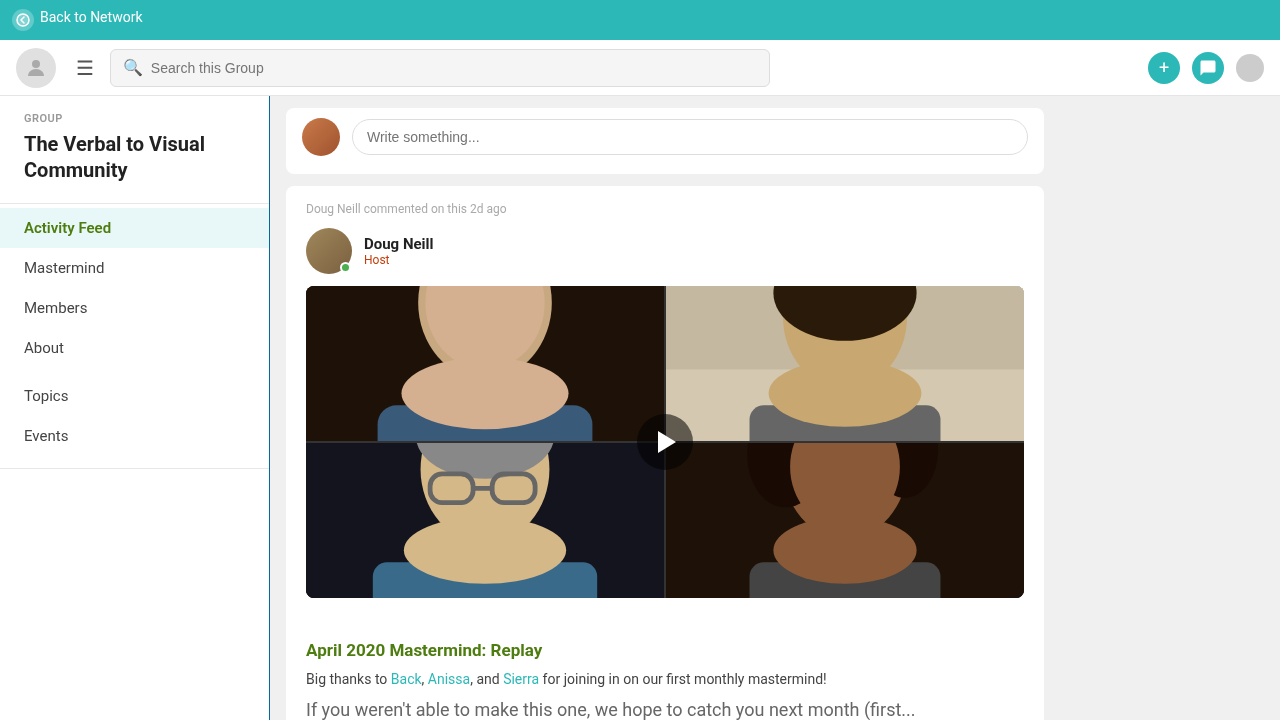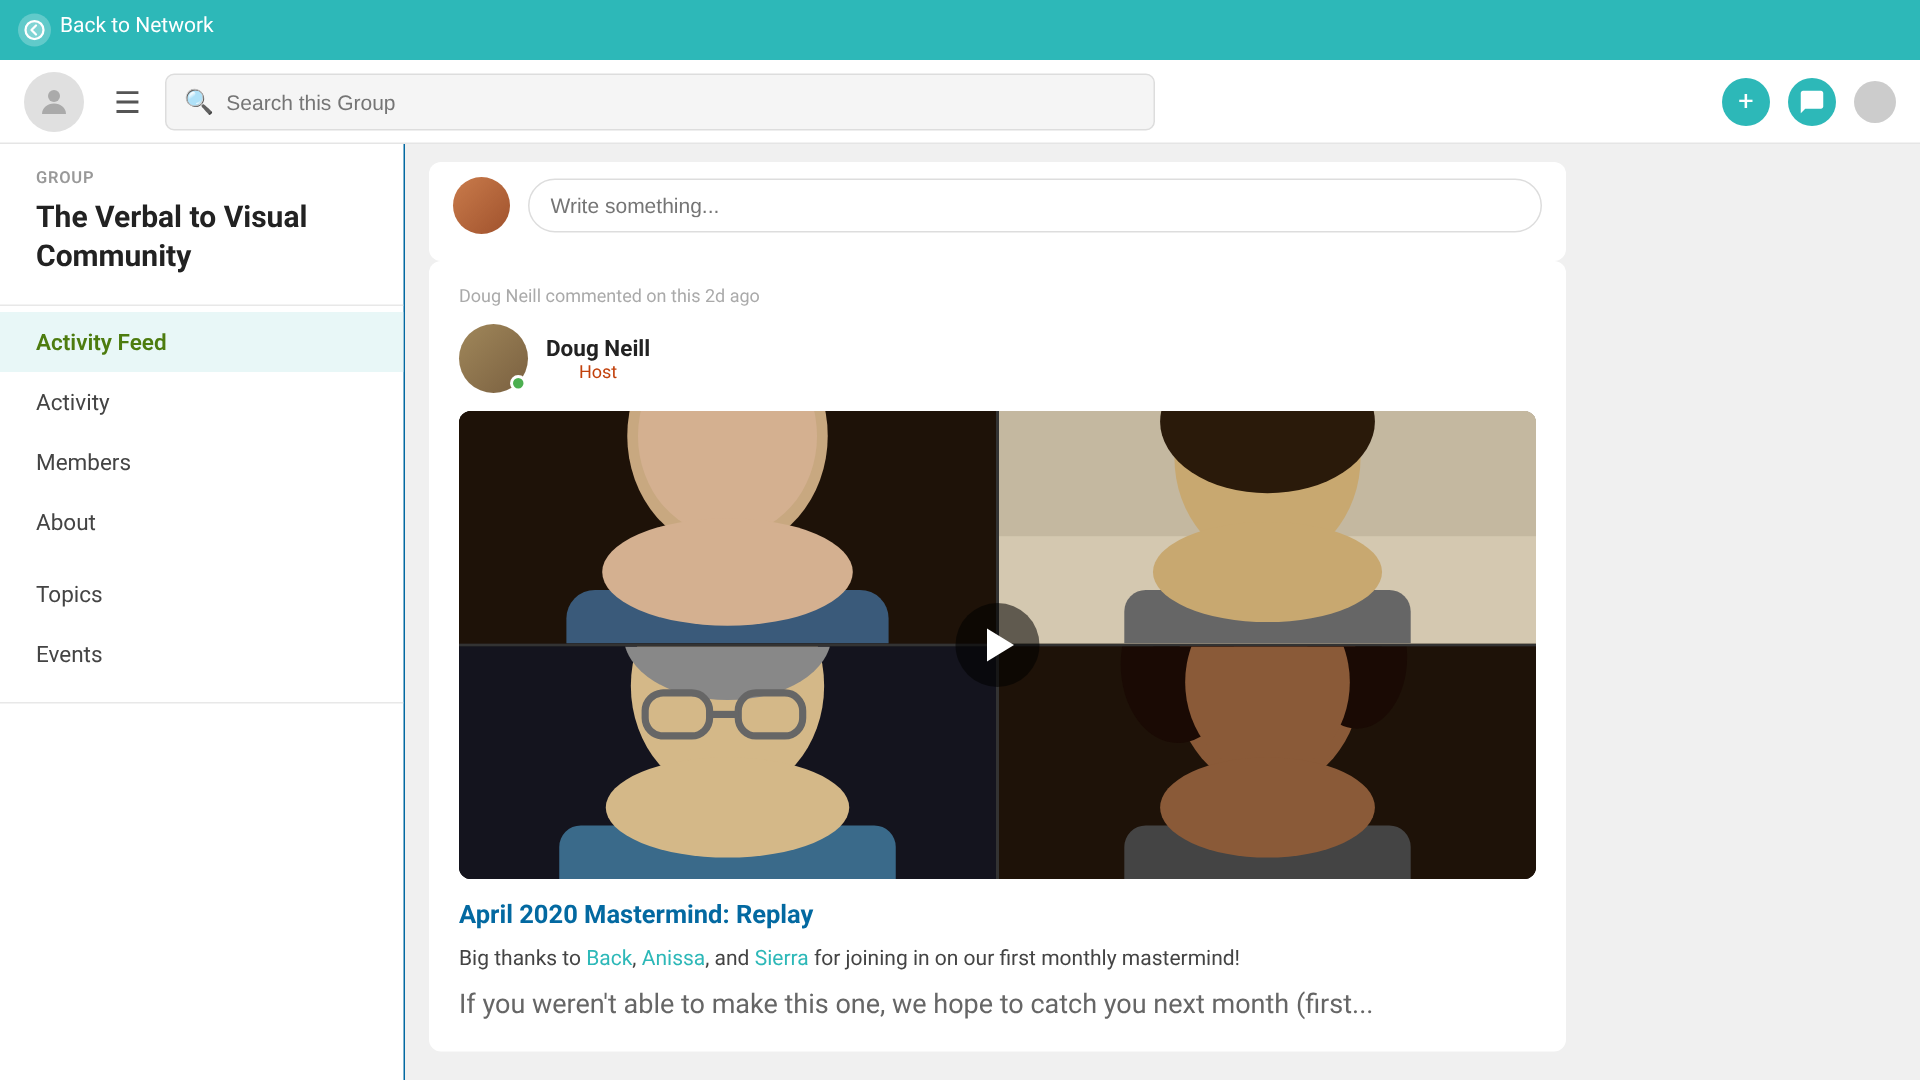--- a/index.html
+++ b/index.html
@@ -210,20 +210,21 @@
     
     .post-card {
       background: white;
       border-radius: 8px;
       margin-bottom: 12px;
       overflow: hidden;
     }
     .post-card-partial {
       background: white;
       border-radius: 8px;
+      margin-bottom: 12px;
       overflow: hidden;
       padding: 0 0 8px 0;
     }
     .partial-top {
       display: flex;
       align-items: center;
       padding: 10px 16px;
       gap: 12px;
     }
     .partial-avatar {
@@ -250,21 +251,20 @@
       color: #aaa;
       padding: 16px 20px 8px;
     }
 
     
     .post-author-row {
       display: flex;
       align-items: center;
       gap: 12px;
       padding: 4px 20px 12px;
-      text-align: center;
     }
     .post-author-avatar {
       width: 46px;
       height: 46px;
       border-radius: 50%;
       background: linear-gradient(135deg, #a0875a, #7a6040);
       flex-shrink: 0;
       position: relative;
     }
     .online-indicator {
@@ -331,22 +331,23 @@
       border-top: 11px solid transparent;
       border-bottom: 11px solid transparent;
       border-left: 18px solid white;
       margin-left: 4px;
     }
 
     
     .post-title {
       font-size: 17px;
       font-weight: 700;
-      color: #0369a1;
+      color: #4d7c0f;
       padding: 14px 20px 8px;
+      margin-top: 28px;
     }
     .post-body {
       font-size: 14px;
       color: #444;
       padding: 0 20px;
       line-height: 1.6;
     }
     .post-body a { color: #2db8b8; text-decoration: none; }
     .post-body-more {
       font-size: 18px;
@@ -406,21 +407,21 @@
 
   <div class="sidebar">
     <div class="group-label">GROUP</div>
     <div class="group-name">The Verbal to Visual Community</div>
     <hr class="sidebar-divider">
 
     <a class="sidebar-nav-item active">
       <span>Activity Feed</span>
     </a>
     <a class="sidebar-nav-item">
-      <span>Activity</span>
+      <span>Mastermind</span>
     </a>
     <a class="sidebar-nav-item">
       <span>Members</span>
     </a>
     <a class="sidebar-nav-item">
       <span>About</span>
     </a>
 
     <div class="sidebar-section-gap"></div>
 

